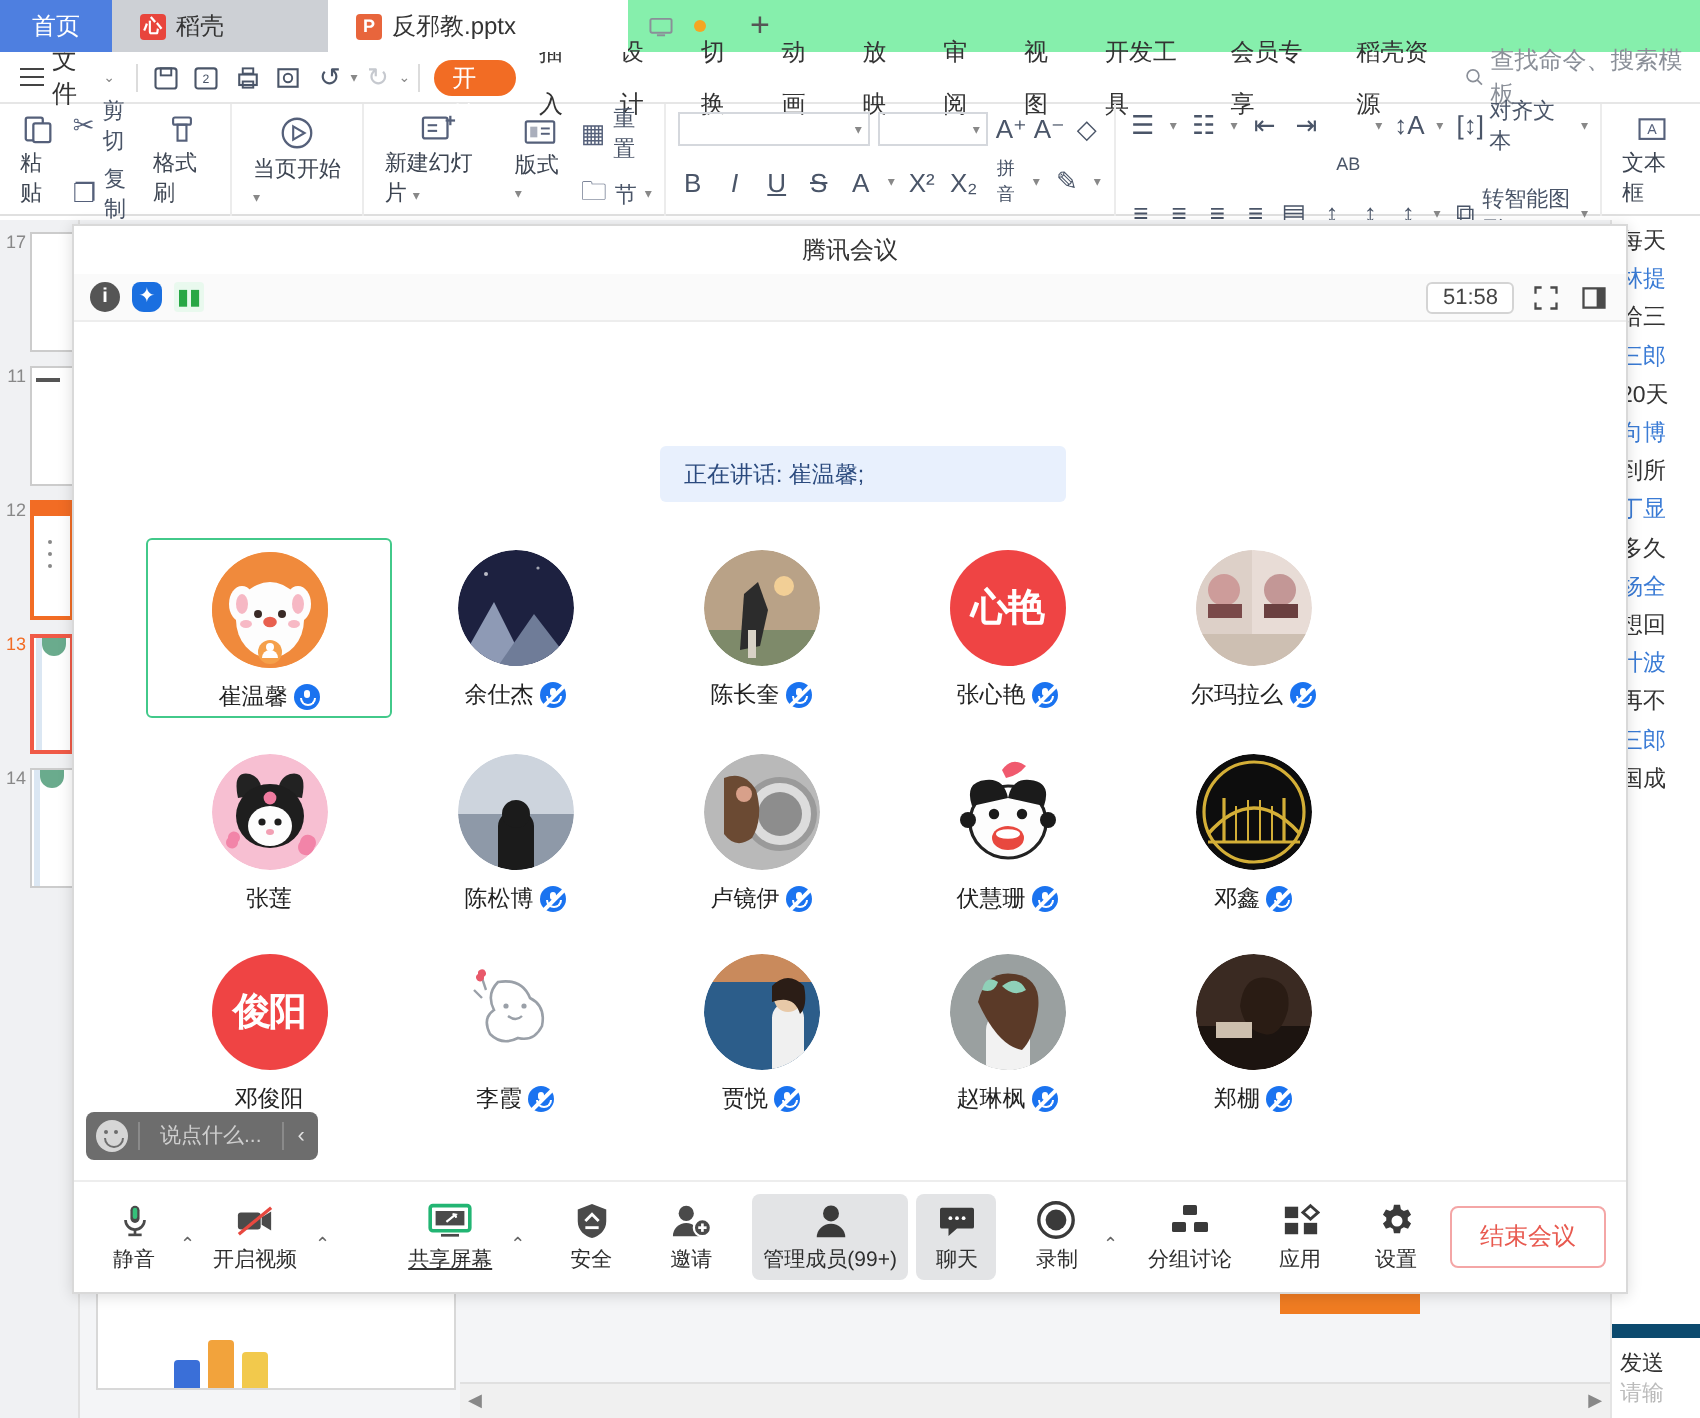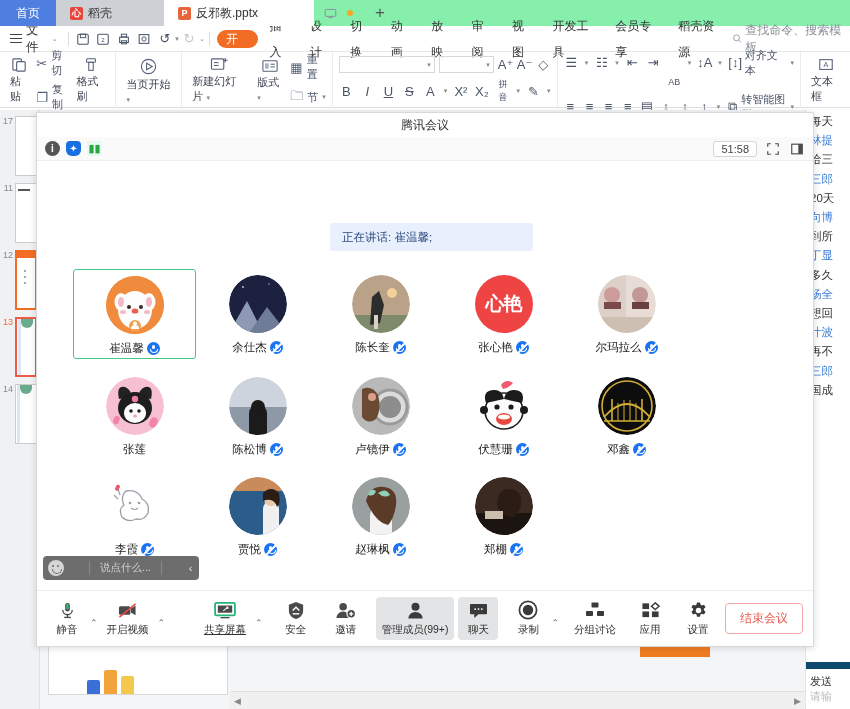--- a/index.html
+++ b/index.html
@@ -140,21 +140,21 @@
   .micon::before{content:"";position:absolute;left:5px;top:2.5px;width:3px;height:4.5px;
                  background:#fff;border-radius:2px;}
   .micon::after{content:"";position:absolute;left:3.5px;top:7px;width:6px;height:3px;
                 border:1.2px solid #fff;border-top:none;border-radius:0 0 4px 4px;}
   .micon.muted .slash{position:absolute;left:-1px;top:5.5px;width:16px;height:1.6px;
                       background:#fff;transform:rotate(-45deg);}
 
   
   .chatpill { position:absolute; left:6px; top:395px; height:24px; background:#6d6d6d;
               border-radius:4px; display:flex; align-items:center; color:#cfcfcf;
-              font-size:10.5px;gap:20px; }
+              font-size:10.5px; }
   .chatpill .emo { width:16px;height:16px;border-radius:50%;background:#d6d6d6;margin:0 5px;
                    position:relative;}
   .chatpill .emo::before{content:"";position:absolute;left:3.5px;top:5px;width:2px;height:2px;
                          background:#6d6d6d;border-radius:50%;box-shadow:5px 0 0 #6d6d6d;}
   .chatpill .emo::after{content:"";position:absolute;left:4px;top:9px;width:8px;height:4px;
                         border:1.2px solid #6d6d6d;border-top:none;border-radius:0 0 6px 6px;}
   .chatpill .ph { padding:0 10px; border-left:1px solid #8a8a8a; border-right:1px solid #8a8a8a;}
   .chatpill .cv { padding:0 7px; font-size:11px; color:#e2e2e2; }
 
   
@@ -763,20 +763,28 @@
           <div class="pname">
             <span>邓鑫</span>
             <span class="micon muted">
                 <span class="slash"></span>
               </span>
           </div>
         </div>
       </div>
 
       <div class="prow" style="margin-top:12px;">
+        <div class="pcell">
+          <div class="avatar av-initials">
+            <span>俊阳</span>
+          </div>
+          <div class="pname">
+            <span>邓俊阳</span>
+          </div>
+        </div>
 
         <div class="pcell">
           <div class="avatar" style="background:#fff;">
             <svg width="58" height="58" viewBox="0 0 58 58">
               <rect width="58" height="58" fill="#fff"></rect>
               <path d="M20 14 q-6 6 -2 14 q-6 4 -2 12 q6 6 14 2 q8 2 12 -6 q2 -10 -6 -14 q-4 -10 -16 -8z" fill="none" stroke="#9aa0a8" stroke-width="1.3"></path>
               <circle cx="24" cy="26" r="1.3" fill="#9aa0a8"></circle>
                 <circle cx="33" cy="26" r="1.3" fill="#9aa0a8"></circle>
               <path d="M25 31 q4 3 7 0" fill="none" stroke="#9aa0a8" stroke-width="1.2"></path>
               <path d="M12 22 l-4 -4 M14 18 l-2 -6" stroke="#9aa0a8" stroke-width="1.2"></path>

